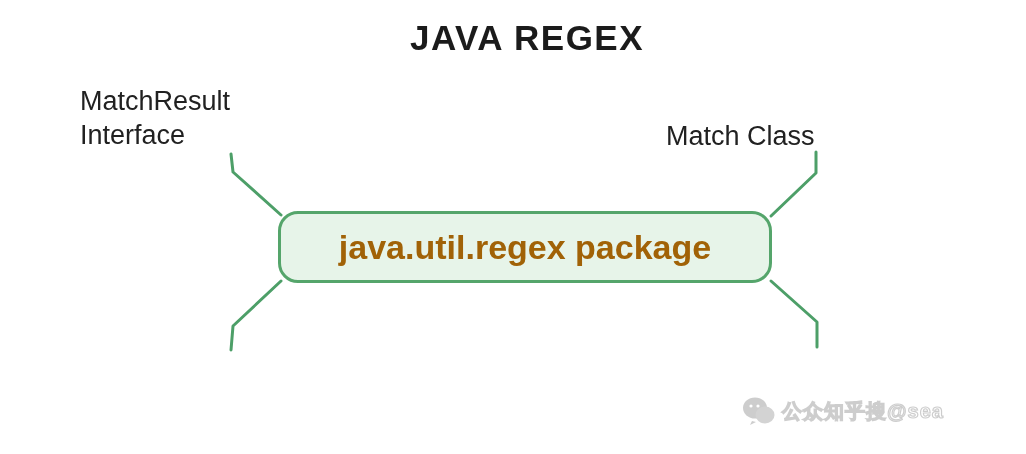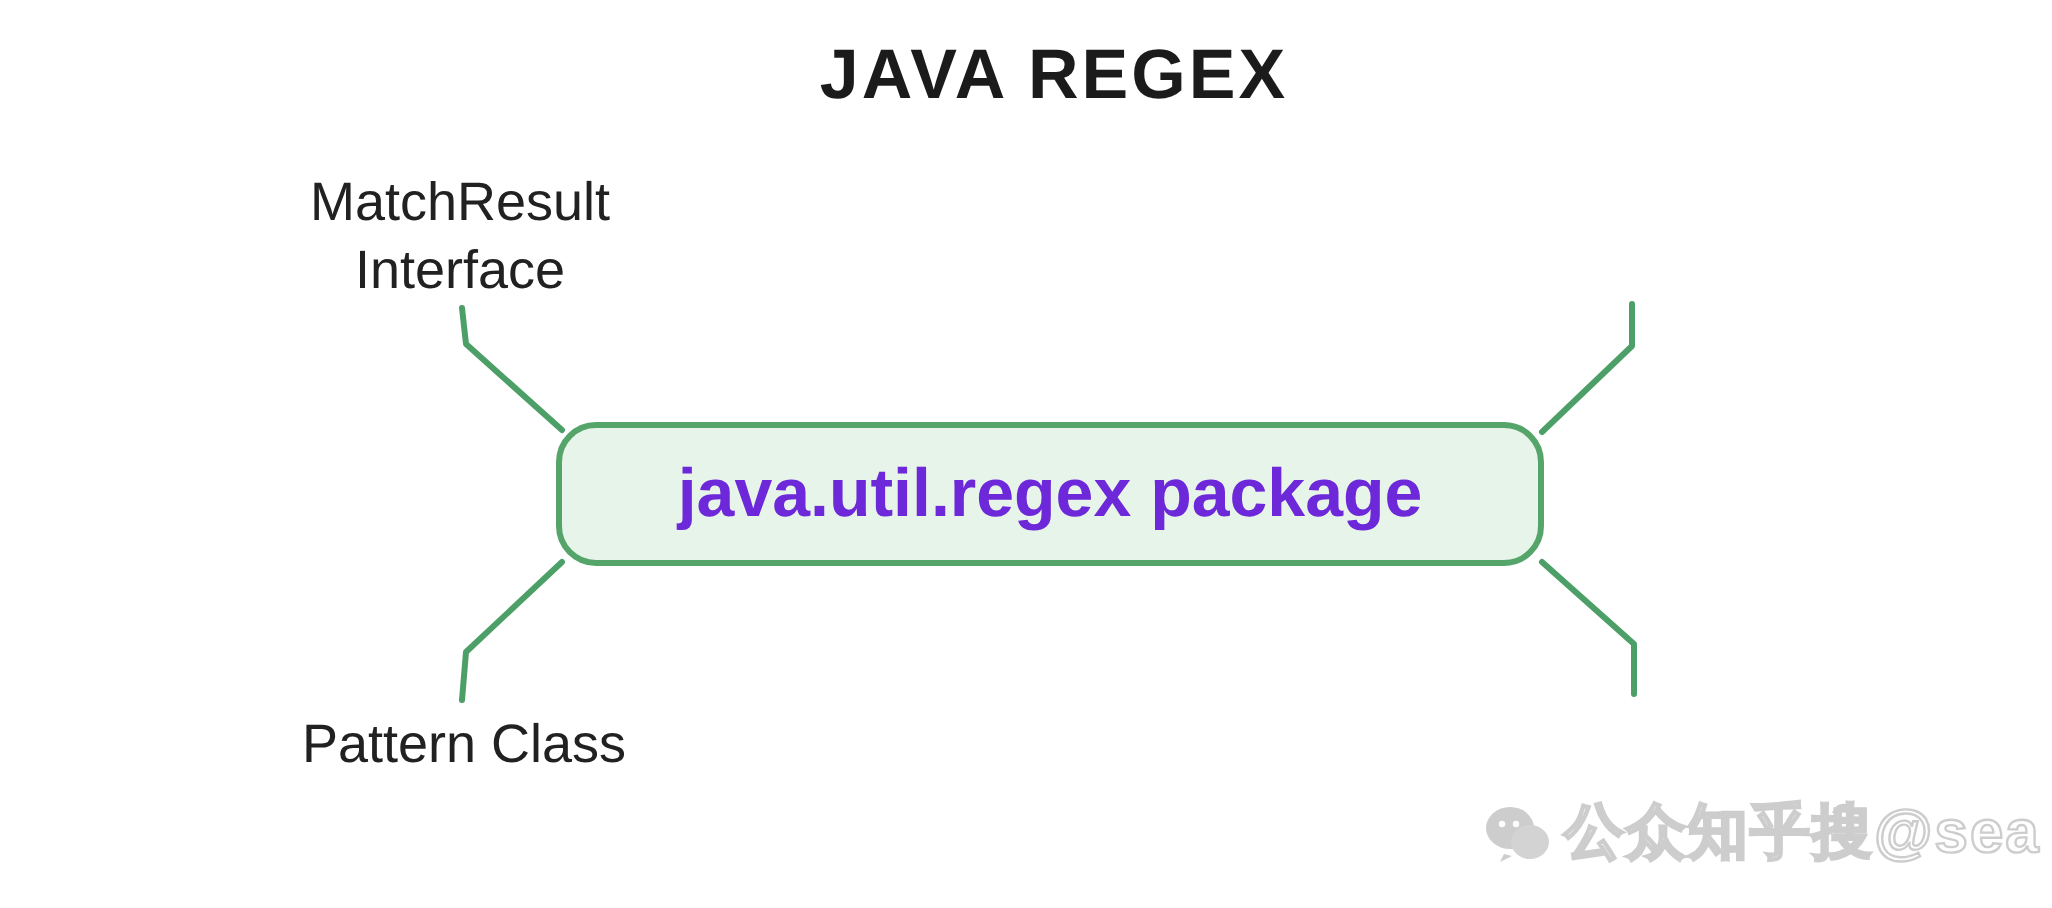--- a/index.html
+++ b/index.html
@@ -49,25 +49,24 @@
     left: 278px; top: 211px;
     width: 494px; height: 72px;
     background: var(--box-fill);
     border: 3px solid var(--box-border);
     border-radius: 20px;
     display: flex;
     align-items: center;
     justify-content: center;
     font-size: 34px;
     font-weight: 700;
-    color: #6d28d9;
+    color: #a16207;
   }
   .node-label {
     position: absolute;
-    text-align: center;
     font-size: 27px;
     font-weight: 500;
     color: var(--text-dark);
     line-height: 34px;
     white-space: pre-line;
   }
   .node-tl { left: 80px;  top: 84px;  width: 300px; }
   .node-tr { left: 666px; top: 119px; width: 300px; }
   .node-bl { left: 82px;  top: 355px; width: 300px; }
   .node-br { left: 667px; top: 352px; width: 300px; }
@@ -75,21 +74,21 @@
     position: absolute;
     left: 742px; top: 396px;
     display: flex;
     align-items: center;
     gap: 6px;
     opacity: 0.55;
     pointer-events: none;
   }
   .watermark .wm-icon svg { display: block; }
   .watermark .wm-text {
-    font-size: 30px;
+    font-size: 20px;
     font-weight: 700;
     color: rgba(255, 255, 255, 0.75);
     -webkit-text-stroke: 1.2px var(--watermark-gray);
     letter-spacing: 1px;
     white-space: nowrap;
   }
 </style>
 </head>
 <body>
 
@@ -99,26 +98,26 @@
 
   <svg class="connectors" viewBox="0 0 1026 454" aria-hidden="true">
     <polyline points="231,154 233,172 281,215"></polyline>
     <polyline points="816,152 816,173 771,216"></polyline>
     <polyline points="281,281 233,326 231,350"></polyline>
     <polyline points="771,281 817,322 817,347"></polyline>
   </svg>
 
   <div class="node-label node-tl">MatchResult
 Interface</div>
+  <div class="node-label node-tr">Match Class</div>
 
   <div class="center-box">
     <span>java.util.regex package</span>
   </div>
 
-  <div class="node-label node-bl">Pattern Class</div>
 
   <div class="watermark">
     <span class="wm-icon">
       <svg width="34" height="30" viewBox="0 0 34 30">
         <ellipse cx="13" cy="12" rx="12" ry="10.5" fill="#a5a5a5"></ellipse>
         <ellipse cx="23" cy="19" rx="9.5" ry="8.5" fill="#b0b0b0"></ellipse>
         <circle cx="9" cy="10" r="1.6" fill="#ffffff"></circle>
         <circle cx="16" cy="10" r="1.6" fill="#ffffff"></circle>
         <path d="M10 25 L8 29 L14 26 Z" fill="#a5a5a5"></path>
       </svg>

